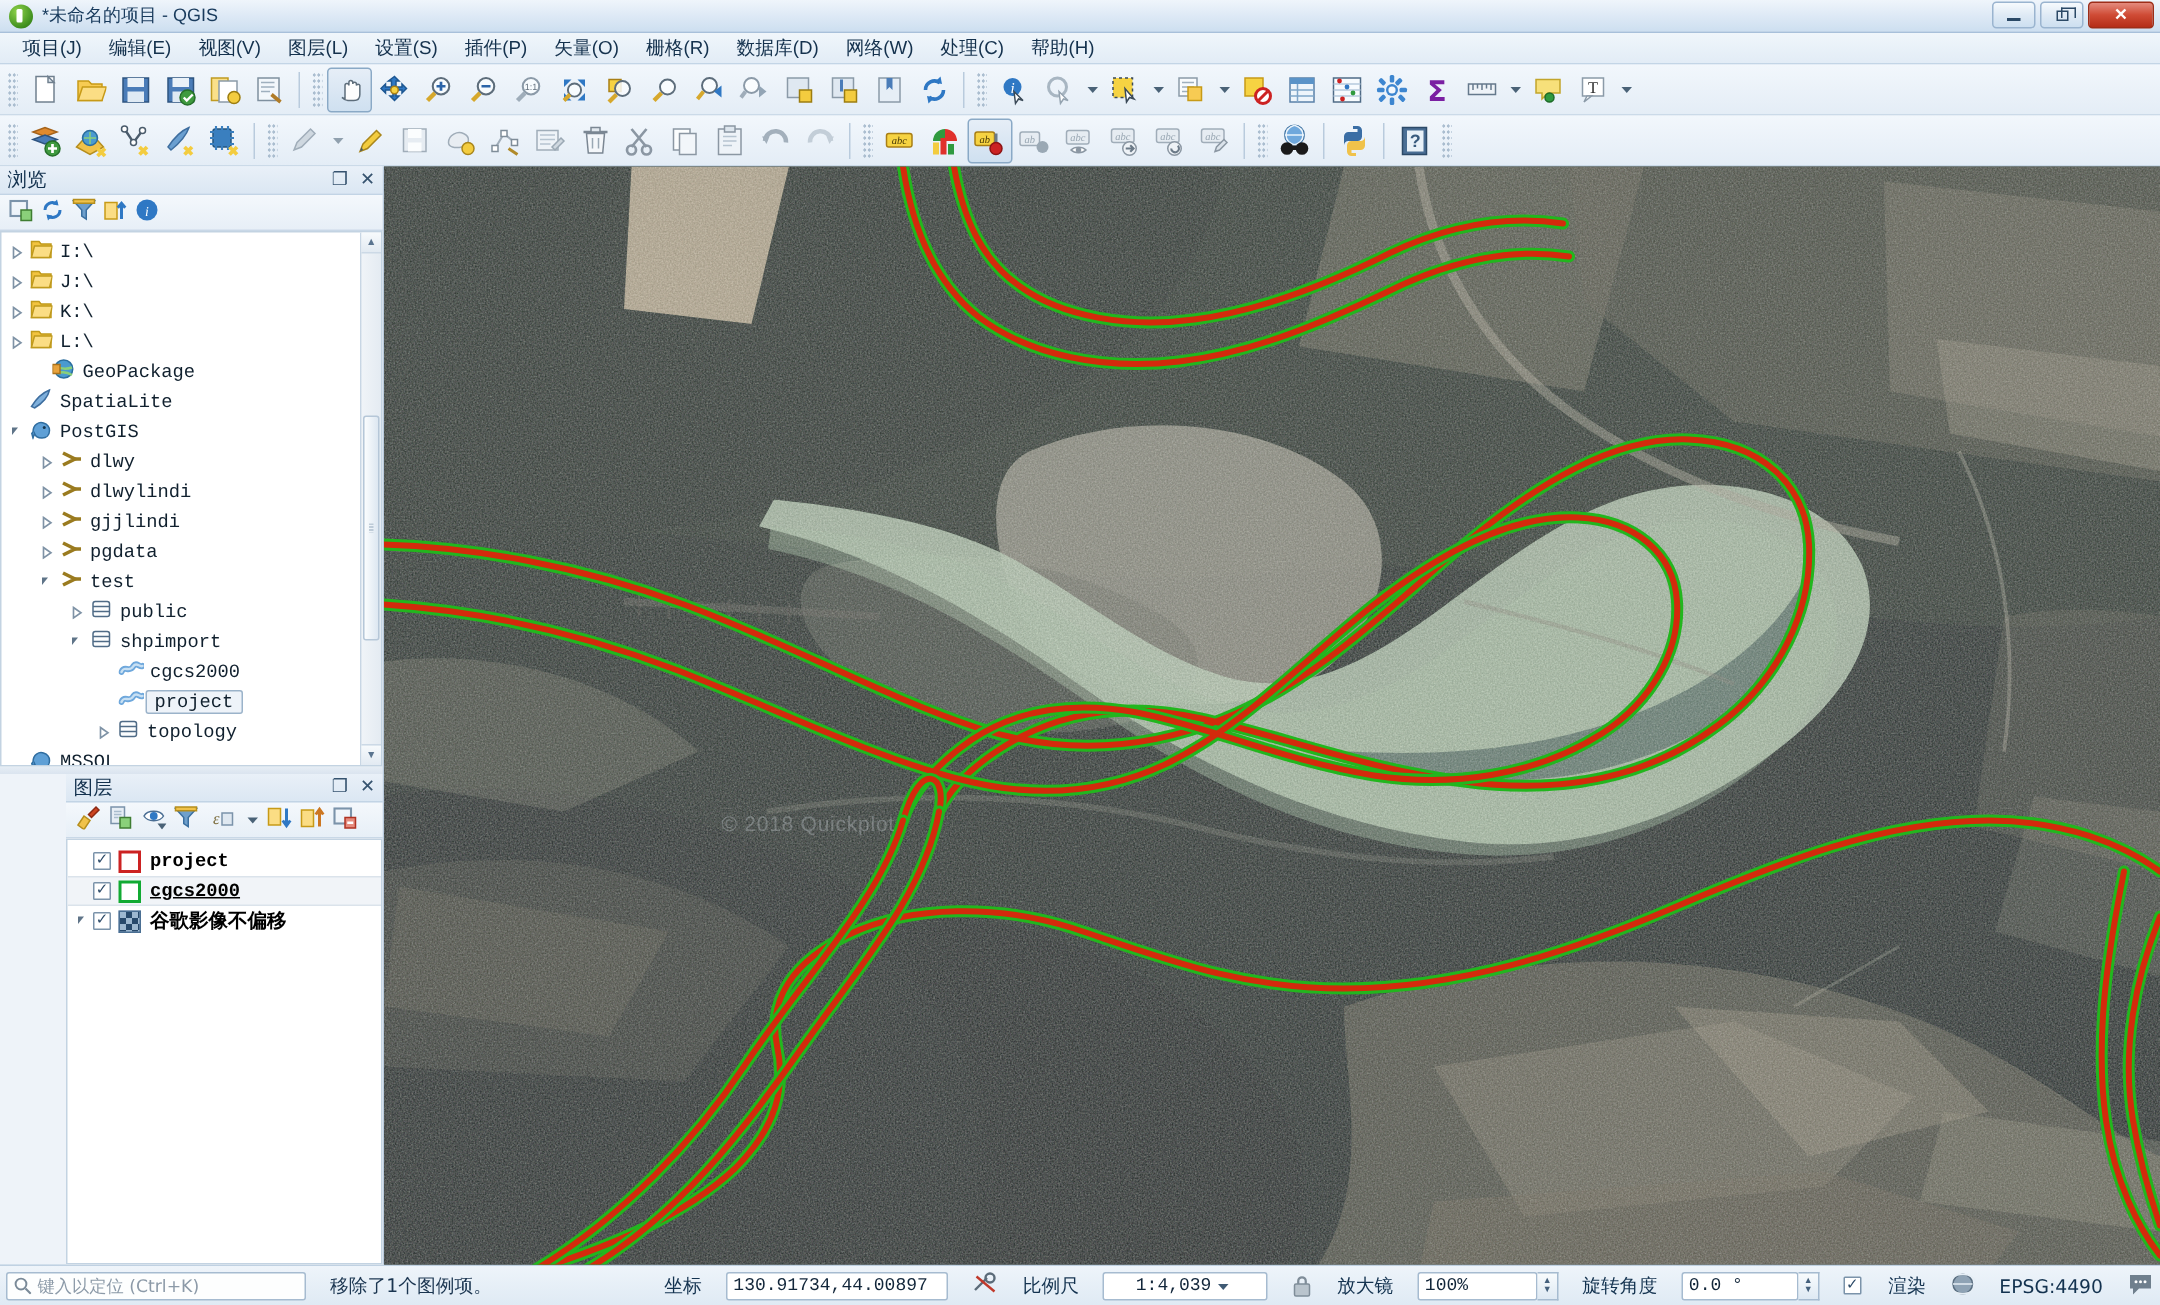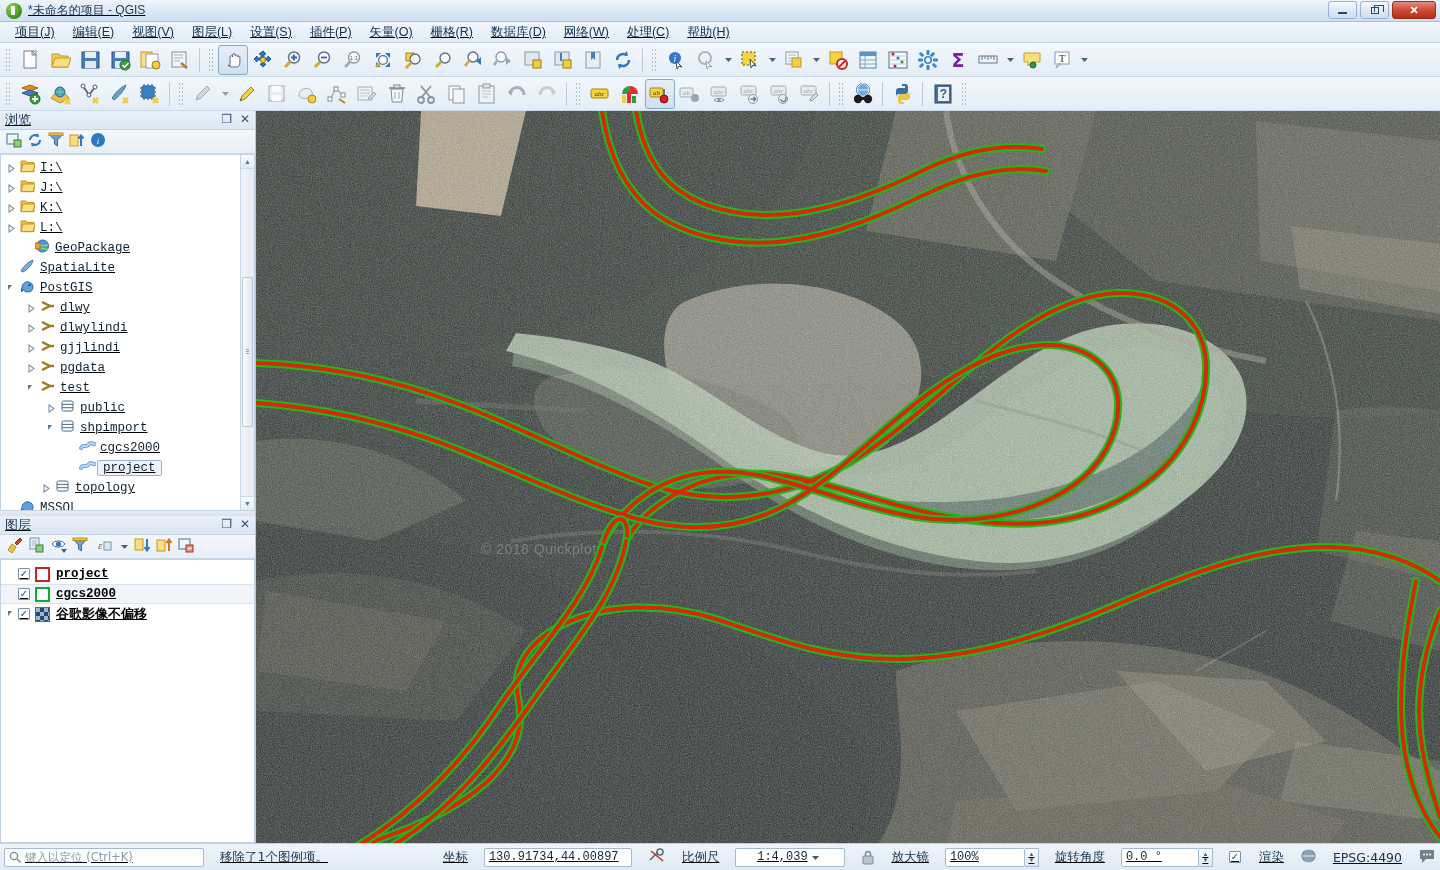--- a/index.html
+++ b/index.html
@@ -8,21 +8,20 @@
     font-family: "Liberation Sans", sans-serif;
     font-size: 12px;
     overflow: hidden;
     background: #d6e3f0;
   }
   #app {
     width: 1440px; height: 870px;
     position: relative;
     display: flex; flex-direction: column;
     background: linear-gradient(#e9f0f8, #dce7f2);
-    text-decoration: underline;
   }
 
   
   .titlebar {
     height: 22px;
     background: linear-gradient(#eff5fb, #dce8f5 55%, #cddff0);
     display: flex; align-items: center;
     border-bottom: 1px solid #a8c0da;
     position: relative;
     flex: none;
@@ -992,21 +991,21 @@
               <div class="trow sel" style="padding-left: 63px;">
                 <span class="exp"></span>
                 <span class="ic">
                   <span><svg width="17" height="14">
                       <path d="M2 9 C4 4 7 10 10 5 C12 2 14 6 16 5" stroke="#6fa8dc" stroke-width="4" fill="none" stroke-linecap="round"></path>
                       <path d="M2 9 C4 4 7 10 10 5 C12 2 14 6 16 5" stroke="#c8e0f3" stroke-width="1.6" fill="none" stroke-linecap="round"></path>
                     </svg></span>
                 </span>
                 <span class="lbl">project</span>
               </div>
-              <div class="trow" style="padding-left: 38px;">
+              <div class="trow" style="padding-left: 61px;">
                 <span class="exp">
                   <svg width="9" height="9">
                     <path d="M2 1 L7 4.5 L2 8z" fill="none" stroke="#7f93a6" stroke-width="1.1"></path>
                   </svg>
                 </span>
                 <span class="ic">
                   <span><svg width="15" height="14">
                       <rect x="2" y="2" width="11" height="10" rx="1.5" fill="#fbfdfe" stroke="#4f6b86"></rect>
                       <path d="M2 5.4 h11 M2 8.7 h11" stroke="#4f6b86"></path>
                     </svg></span>
@@ -1026,21 +1025,21 @@
           <div class="vscroll">
             <div class="up">▲</div>
             <div class="thumb" style="top:122px;height:150px;"></div>
             <div class="down">▼</div>
           </div>
         </div>
       </div>
 
       <div class="panel-resize"></div>
 
-      <div class="panel" style="flex:1;">
+      <div class="panel" style="flex:1;padding-left:44px;">
         <div class="panel-title">
           <span>图层</span>
           <span class="ptools">
             <span>❐</span>
             <span>✕</span>
           </span>
         </div>
         <div class="panel-tb">
           <span>
             <svg width="17" height="16">

